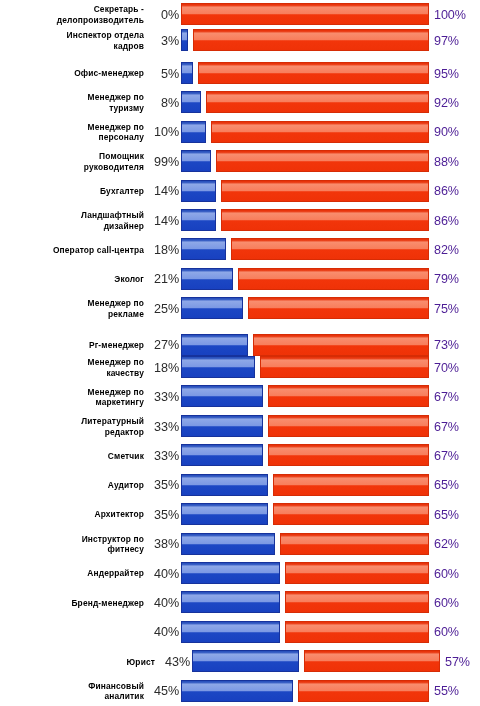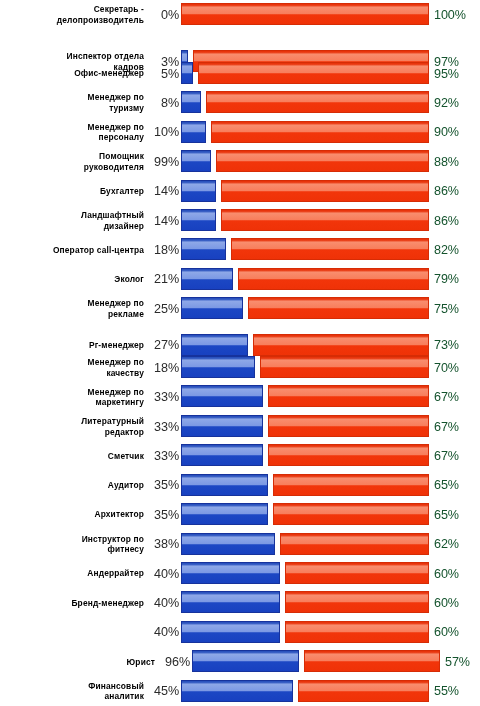--- a/index.html
+++ b/index.html
@@ -64,21 +64,21 @@
     position: absolute;
     left: 434px;
     top: 0;
     width: 44px;
     height: 29.42px;
     display: flex;
     align-items: center;
     justify-content: flex-start;
     font-size: 12.6px;
     font-weight: normal;
-    color: #14532d;
+    color: #4c1d95;
     letter-spacing: -0.1px;
   }
   
   .plot {
     position: absolute;
     left: 181px;
     top: 0;
     width: 248px;
     height: 29.42px;
   }
@@ -121,21 +121,21 @@
       <div class="cat-label">
         <span>Секретарь -</span>
         <span>делопроизводитель</span>
       </div>
       <div class="pct-left">0%</div>
       <div class="plot">
         <div class="bar bar-red" style="width: 248px;"></div>
       </div>
       <div class="pct-right">100%</div>
     </div>
-    <div class="row" style="top: 47px;">
+    <div class="row" style="top: 26px;">
       <div class="cat-label">
         <span>Инспектор отдела</span>
         <span>кадров</span>
       </div>
       <div class="pct-left">3%</div>
       <div class="plot">
         <div class="bar bar-blue" style="width: 7.44px;"></div>
         <div class="bar bar-red" style="width: 235.56px;"></div>
       </div>
       <div class="pct-right">97%</div>
@@ -363,21 +363,21 @@
       <div class="plot">
         <div class="bar bar-blue" style="width: 99.2px;"></div>
         <div class="bar bar-red" style="width: 143.8px;"></div>
       </div>
       <div class="pct-right">60%</div>
     </div>
     <div class="row" style="top: 647.167px; margin-left: 11px;">
       <div class="cat-label">
         <span>Юрист</span>
       </div>
-      <div class="pct-left">96%</div>
+      <div class="pct-left">43%</div>
       <div class="plot">
         <div class="bar bar-blue" style="width: 106.64px;"></div>
         <div class="bar bar-red" style="width: 136.36px;"></div>
       </div>
       <div class="pct-right">57%</div>
     </div>
     <div class="row" style="top: 676.583px;">
       <div class="cat-label">
         <span>Финансовый</span>
         <span>аналитик</span>

